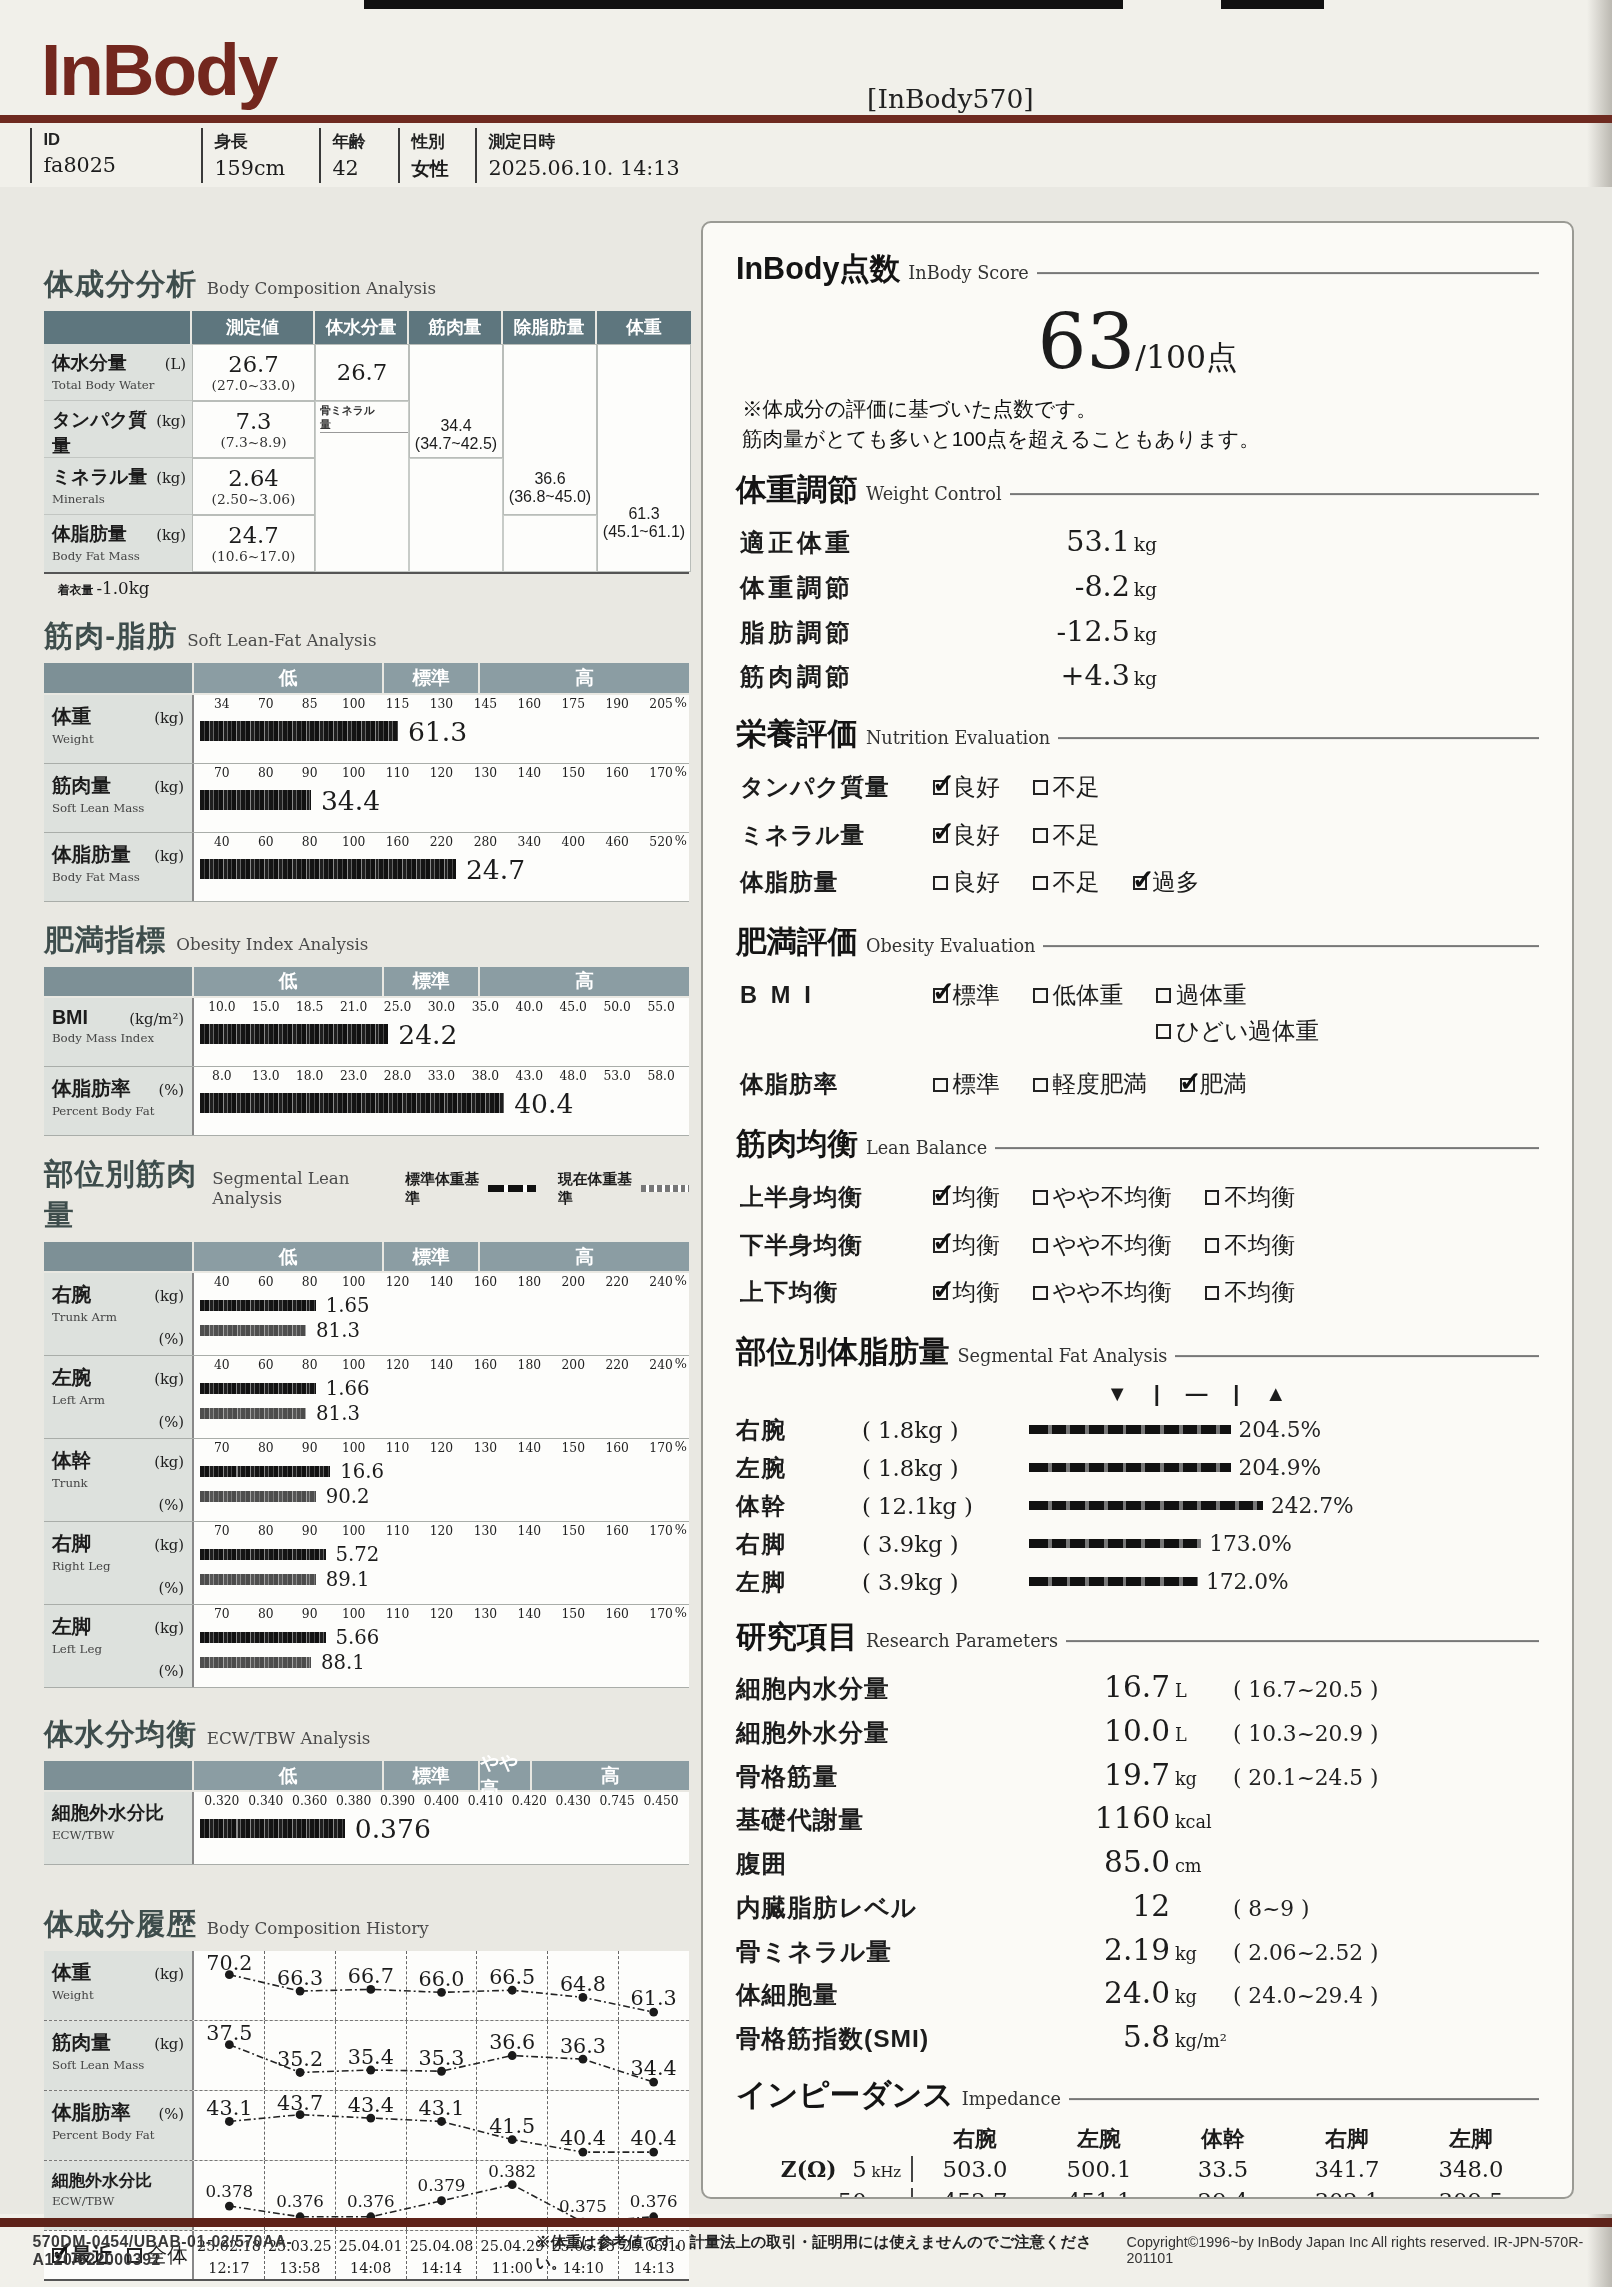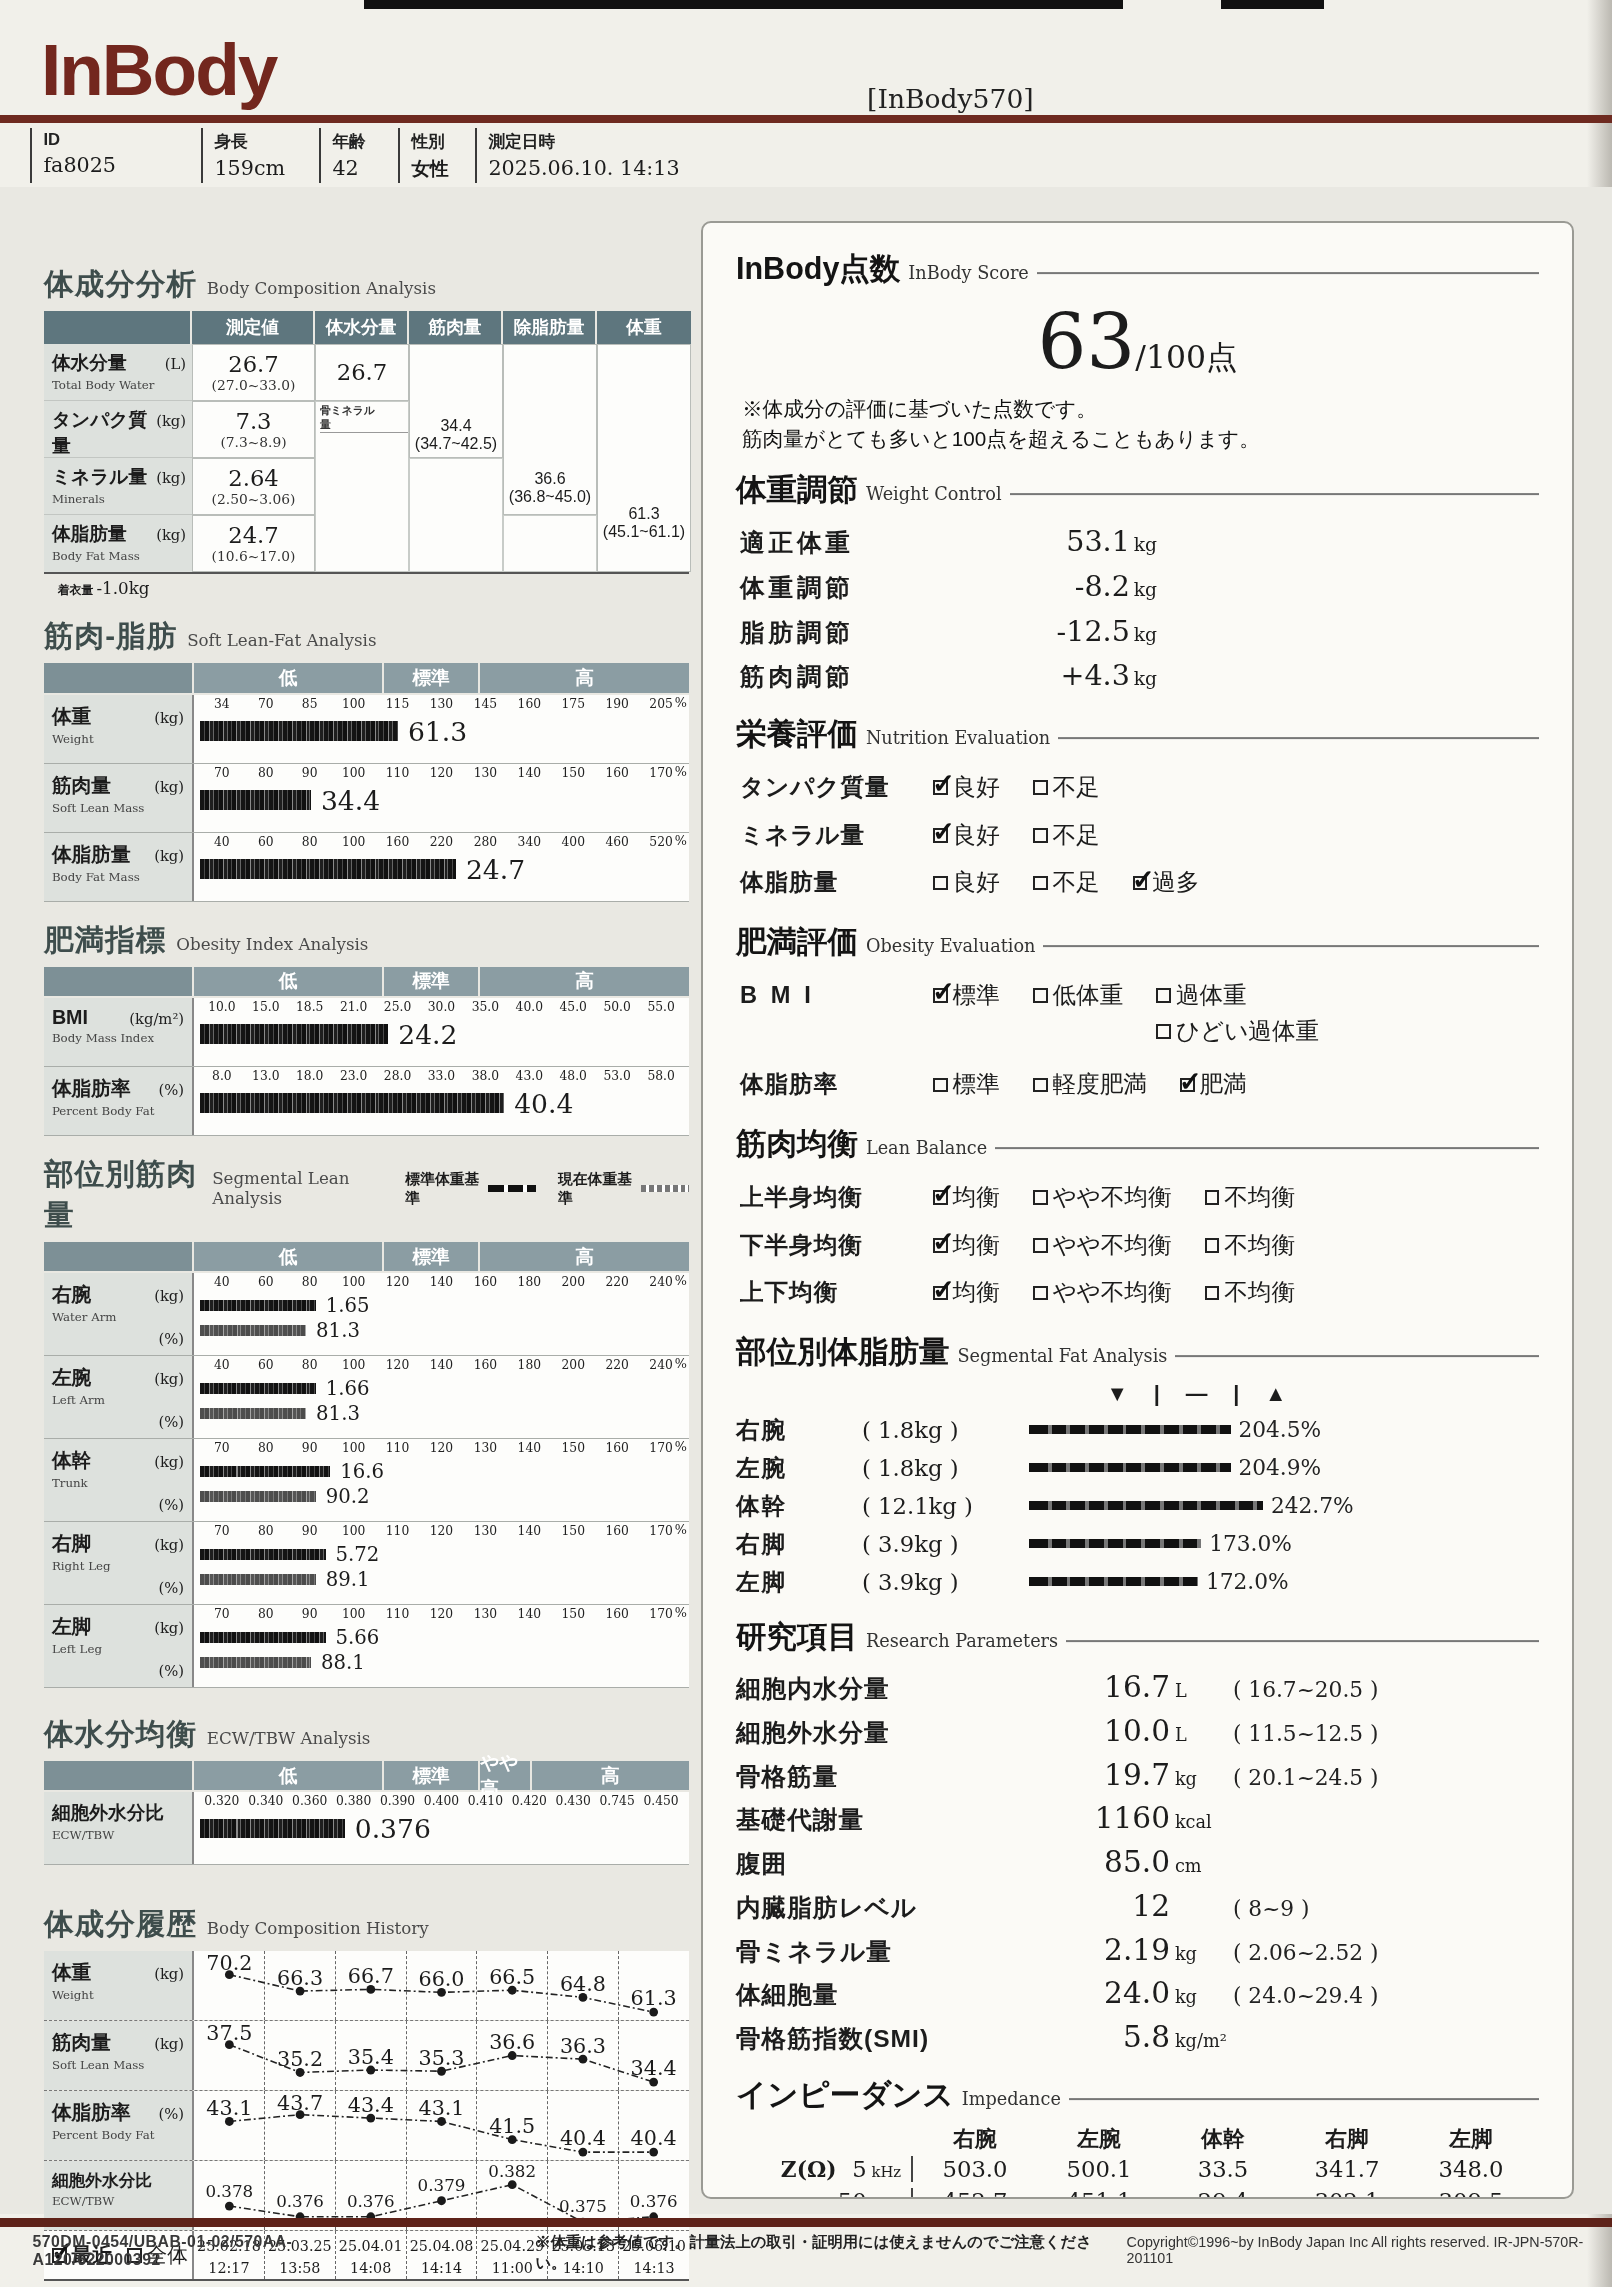--- a/index.html
+++ b/index.html
@@ -455,21 +455,21 @@
           <div class="bseg b-high">高</div>
         </div>
       </div>
       <div id="seg-rows">
           <div class="crow" style="height: 83px;">
             <div class="clabel">
               <div class="l1">
                 <span>右腕</span>
                 <span class="u serif" style="font-size:14.8px;">(kg)</span>
               </div>
-              <div class="l2">Water Arm</div>
+              <div class="l2">Trunk Arm</div>
               <div class="u serif" style="font-size:14.8px;text-align:right;margin-top:5.9px;">(%)</div>
             </div>
             <div class="cchart">
               <div class="ticks">
                 <span class="tick">40</span>
                 <span class="tick">60</span>
                 <span class="tick">80</span>
                 <span class="tick">100</span>
                 <span class="tick">120</span>
                 <span class="tick">140</span>
@@ -1124,21 +1124,21 @@
           <div class="rs-row">
             <span class="lbl">細胞内水分量</span>
             <span class="val">16.7</span>
             <span class="unit">L</span>
             <span class="rng">( 16.7~20.5 )</span>
           </div>
           <div class="rs-row">
             <span class="lbl">細胞外水分量</span>
             <span class="val">10.0</span>
             <span class="unit">L</span>
-            <span class="rng">( 11.5~12.5 )</span>
+            <span class="rng">( 10.3~20.9 )</span>
           </div>
           <div class="rs-row">
             <span class="lbl">骨格筋量</span>
             <span class="val">19.7</span>
             <span class="unit">kg</span>
             <span class="rng">( 20.1~24.5 )</span>
           </div>
           <div class="rs-row">
             <span class="lbl">基礎代謝量</span>
             <span class="val">1160</span>

